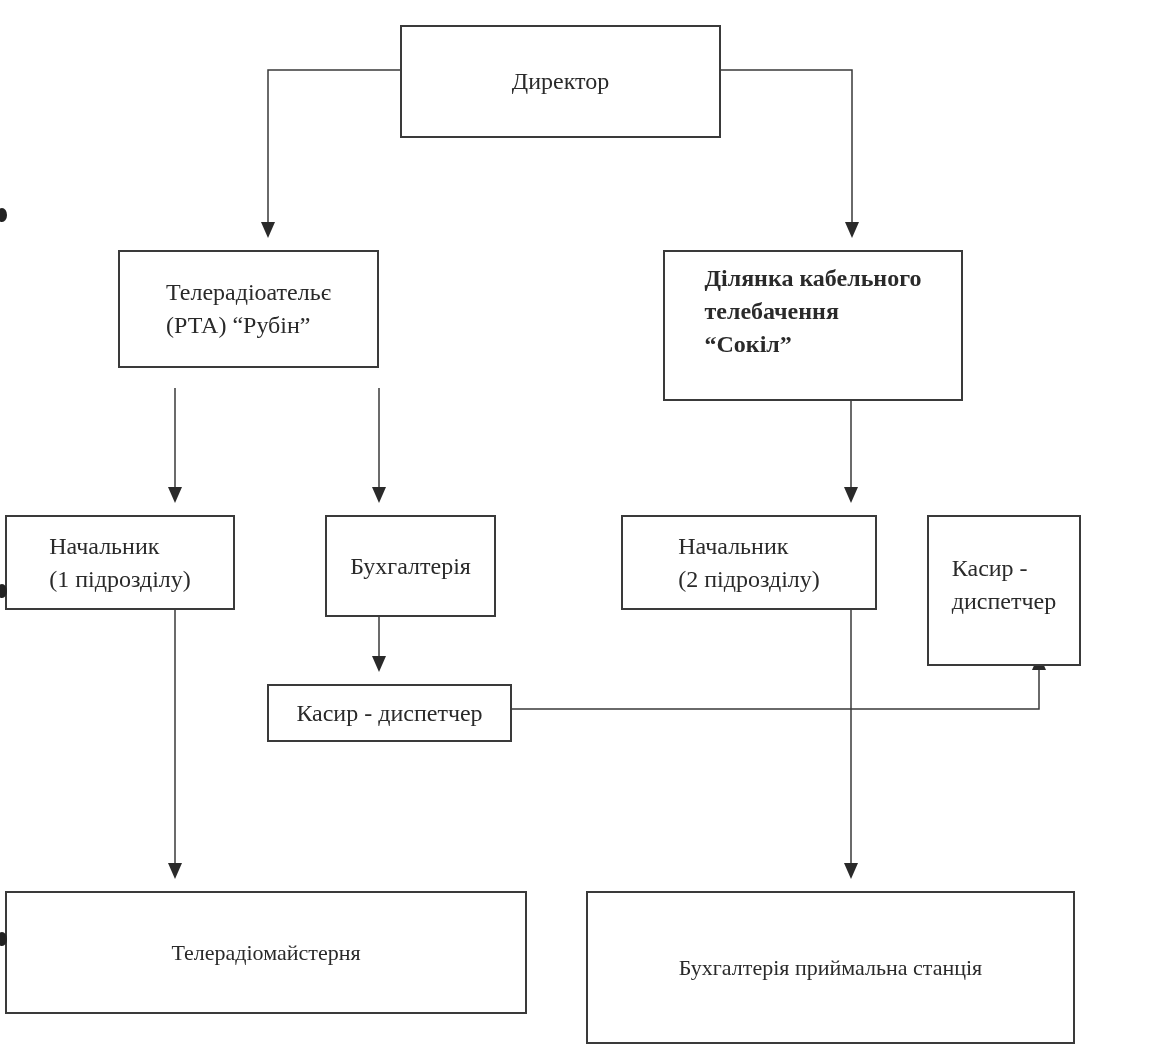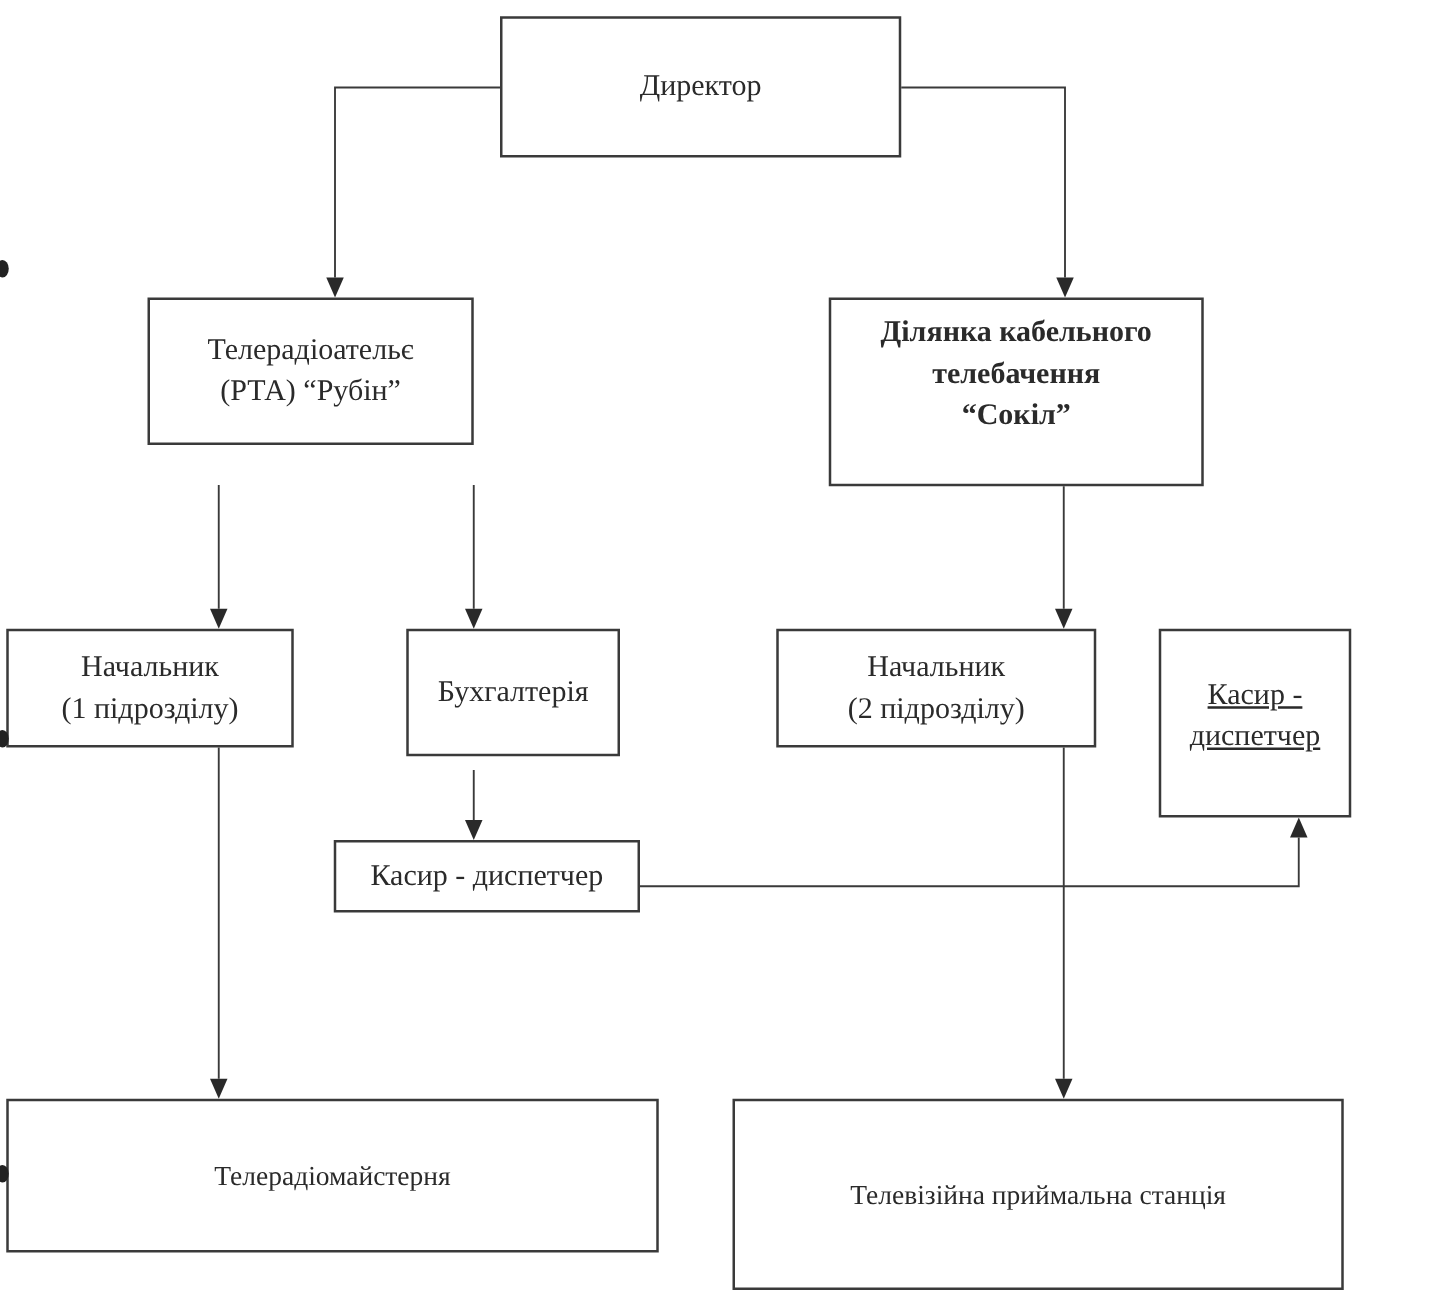--- a/index.html
+++ b/index.html
@@ -1,21 +1,21 @@
 <!DOCTYPE html>
 <html><head>
   <meta charset="utf-8">
   <style>
     html, body { margin: 0; padding: 0; background: #ffffff; }
     body { width: 1156px; height: 1052px; position: relative; overflow: hidden;
            font-family: "Liberation Serif", "DejaVu Serif", serif; color: #2a2a2a; }
     svg.links { position: absolute; left: 0; top: 0; width: 1156px; height: 1052px; }
     .box { position: absolute; box-sizing: border-box; border: 2px solid #3a3a3a;
            background: #ffffff; display: flex; align-items: center; justify-content: center;
-           text-align: center; font-size: 24px; line-height: 33px; white-space: pre-line; }
+           text-align: left; font-size: 24px; line-height: 33px; white-space: pre-line; margin-top: 12px; }
     .box.top-align { align-items: flex-start; padding-top: 10px; }
     .box.tight { font-size: 22px; }
     .spot { position: absolute; width: 10px; height: 14px; border-radius: 50%; background: #222; }
   </style>
 </head>
 <body>
 
 <svg class="links" xmlns="http://www.w3.org/2000/svg">
   <defs>
     <marker id="arrow" viewBox="0 0 10 10" refX="10" refY="5" markerWidth="7" markerHeight="8" orient="auto" markerUnits="userSpaceOnUse">
@@ -80,28 +80,28 @@
 
 <div class="box" style="left:267px; top:672px; width:245px; height:58px;">
   <span>Касир - диспетчер</span>
 </div>
 
 <div class="box" style="left:621px; top:503px; width:256px; height:95px;">
   <span>Начальник
 (2 підрозділу)</span>
 </div>
 
-<div class="box top-align" style="left:927px; top:503px; width:154px; height:151px; padding-top:35px;text-decoration:underline;">
+<div class="box top-align" style="left:927px; top:503px; width:154px; height:151px; padding-top:35px;">
   <span>Касир -
 диспетчер</span>
 </div>
 
 <div class="box tight" style="left:5px; top:879px; width:522px; height:123px;">
   <span>Телерадіомайстерня</span>
 </div>
 
 <div class="box tight" style="left:586px; top:879px; width:489px; height:153px;">
-  <span>Телевізійна приймальна станція</span>
+  <span>Бухгалтерія приймальна станція</span>
 </div>
 
 <div class="spot" style="left:-3px; top:208px;"></div>
 <div class="spot" style="left:-3px; top:584px;"></div>
 <div class="spot" style="left:-3px; top:932px;"></div>
 
 </body></html>

